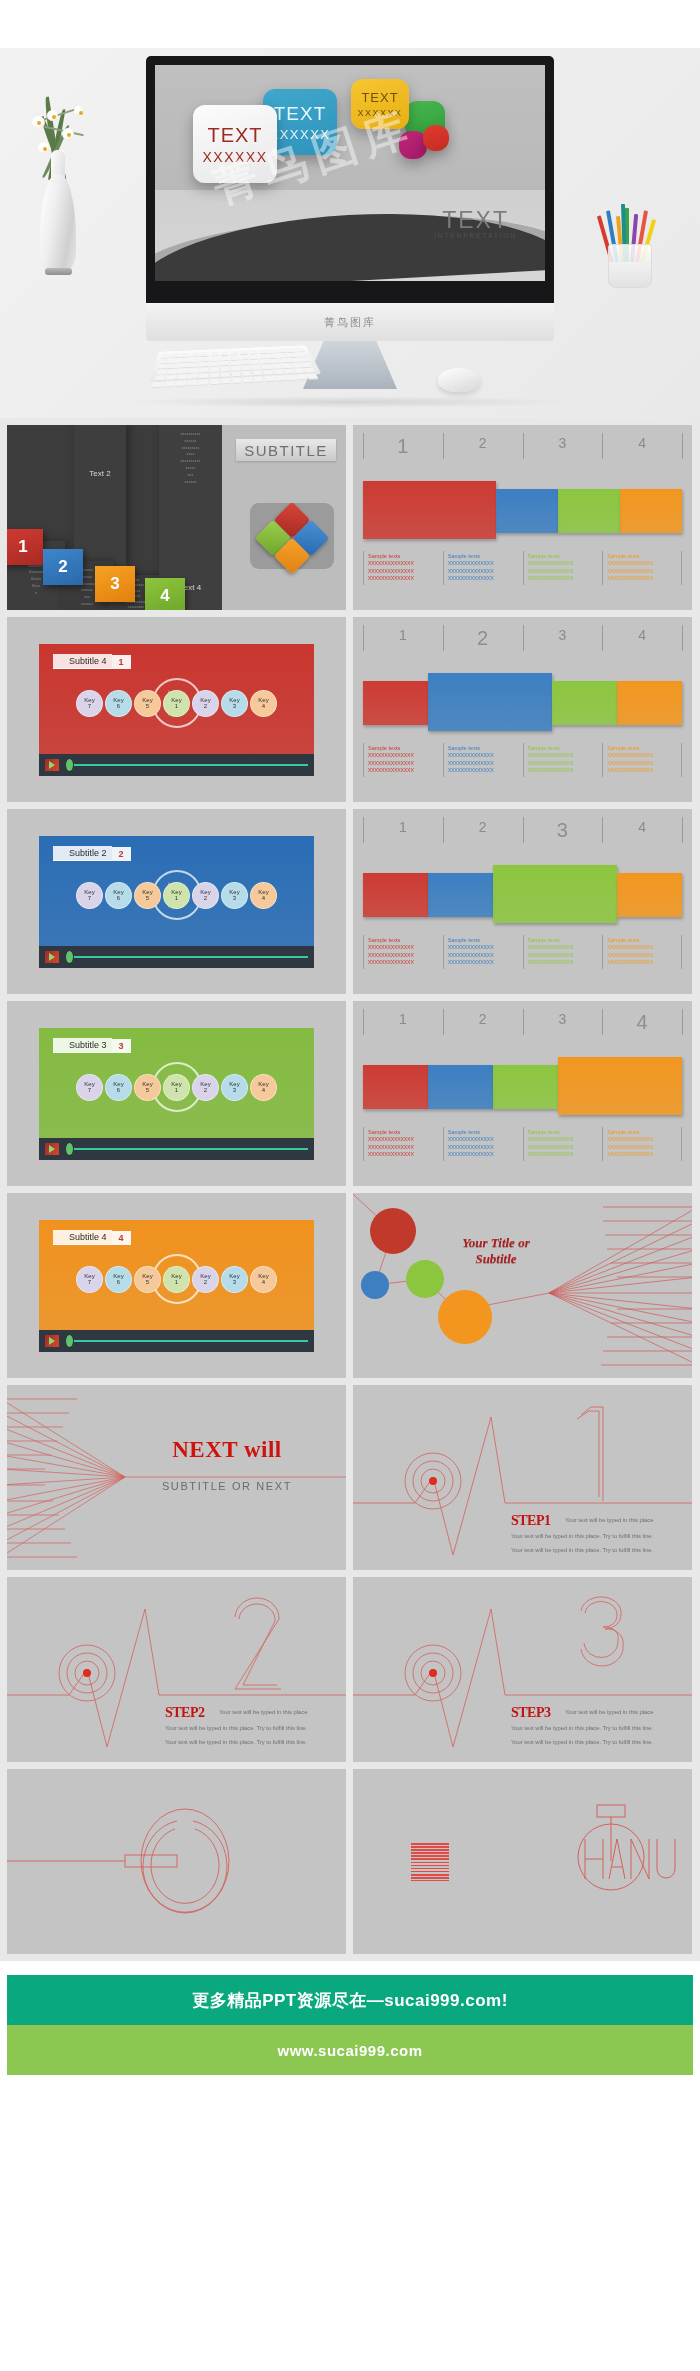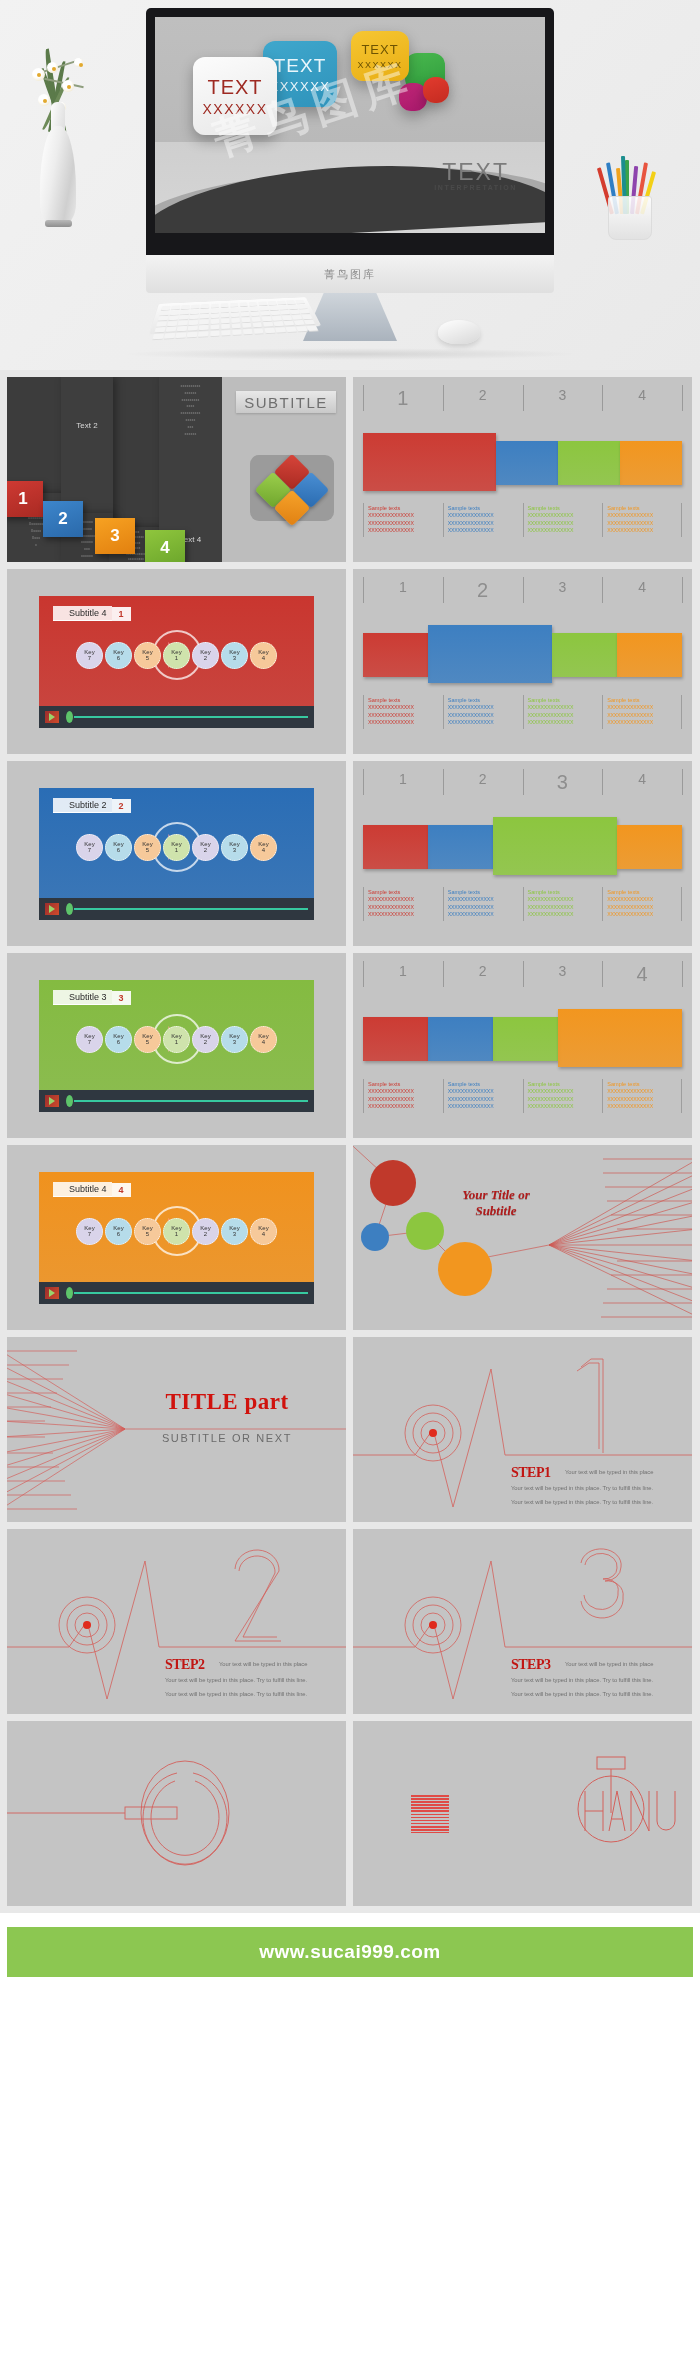--- a/index.html
+++ b/index.html
@@ -11,20 +11,21 @@
     position:relative;
   }
   .page { width:700px; position:relative; }
 
   
   .hero {
     position:relative;
     width:700px; height:370px;
     background: linear-gradient(135deg,#f2f2f2 0%, #eeeeee 45%, #e9e9e9 100%);
     overflow:hidden;
+    margin-top:48px;
   }
   .monitor {
     position:absolute; left:146px; top:8px; width:408px; height:260px;
   }
   .mon-bezel {
     position:absolute; left:0; top:0; width:408px; height:247px;
     background:#17171a; border-radius:5px 5px 0 0;
     padding:9px 9px 22px 9px;
   }
   .mon-screen {
@@ -202,21 +203,21 @@
   .logo-mark { position:absolute; width:38px; height:38px; }
   .logo-bars { position:absolute; left:0; top:0; width:38px; height:38px; background:#e04b46;
      -webkit-mask-image: repeating-linear-gradient(180deg,#000 0 1.6px, transparent 1.6px 3.1px);
      mask-image: repeating-linear-gradient(180deg,#000 0 1.6px, transparent 1.6px 3.1px);}
 
   
   .footer { background:#ffffff; padding:14px 7px 22px 7px; }
   .ftr-band { width:100%; height:50px; display:flex; align-items:center; justify-content:center;
      color:#ffffff; font-weight:bold; }
   .ftr-top { background:#0aa87e; font-size:17px; letter-spacing:.5px;}
-  .ftr-bot { background:#8cc751; font-size:19px; letter-spacing:.5px;}
+  .ftr-bot { background:#8cc751; font-size:15px; letter-spacing:.5px;}
 
   
   .wm { position:absolute; color:rgba(255,255,255,.30); font-size:58px; font-weight:bold;
      pointer-events:none; letter-spacing:8px; }
 </style>
 </head>
 <body>
 
 <div class="page">
 
@@ -396,21 +397,21 @@
           <div class="pan" style="left:0;top:116px;width:58px;height:69px;background:#3d3d3d;">
             <div class="ptxt" style="top:8px;white-space:pre-line;">Xxxxx
 Xxxxxxx
 Xxxxxxxx
 Xxxxxxx
 Xxxxx
 Xxxx
 x</div>
           </div>
 
-          <div class="pan" style="left:54px;top:0;width:52px;height:142px;background:#3e3e3e;">
+          <div class="pan" style="left:67px;top:0;width:52px;height:142px;background:#3e3e3e;">
             <div class="plabel" style="top:44px;">Text 2</div>
           </div>
           <div class="pan" style="left:54px;top:136px;width:52px;height:49px;background:#3a3a3a;">
             <div class="ptxt" style="top:6px;white-space:pre-line;">xxxxxx
 xxxxx
 xxxxxxxxx
 xxxxxx
 xxx
 xxxxxx
 xxxxx</div>
@@ -887,21 +888,21 @@
               <path d="M-6 84 L38 84"></path>
             <path d="M-6 100 L38 100"></path>
               <path d="M-6 116 L46 116"></path>
               <path d="M-6 130 L52 130"></path>
             <path d="M-6 144 L58 144"></path>
               <path d="M-6 158 L64 158"></path>
               <path d="M-6 172 L70 172"></path>
             <path d="M118 92 L345 92"></path>
           </g>
         </svg>
-        <div class="next-title">TITLE part</div>
+        <div class="next-title">NEXT will</div>
         <div class="next-sub">SUBTITLE OR NEXT</div>
       </div>
 
       <div class="slide s-step" id="step0">
           <svg class="netsvg" viewBox="0 0 339 185" preserveAspectRatio="none">
             <g stroke="#d4605b" stroke-width="0.8" fill="none">
               <path d="M0 118 L62 118 L80 92 L100 170 L138 32 L152 118 L339 118"></path>
               <path d="M228 30 L238 22 L250 22 L250 116 M224 34 L236 26 L246 26 L246 112"></path>
               <circle cx="80" cy="96" r="12"></circle>
               <circle cx="80" cy="96" r="20"></circle>
@@ -979,18 +980,21 @@
             <path d="M256 110 L264 70 L272 110 M259 98 L269 98"></path>
             <path d="M278 110 L278 70 L296 110 L296 70"></path>
             <path d="M304 70 L304 100 a9 9 0 0 0 18 0 L322 70"></path>
           </g>
         </svg>
       </div>
     </div>
   </div>
 
   <div class="footer">
+    <div class="ftr-band ftr-top">
+      <span>更多精品PPT资源尽在—sucai999.com!</span>
+    </div>
     <div class="ftr-band ftr-bot">
       <span>www.sucai999.com</span>
     </div>
   </div>
 
 </div>
 
 </body></html>

